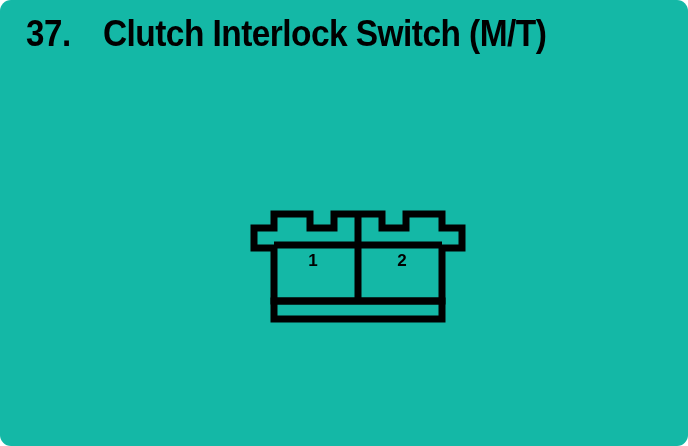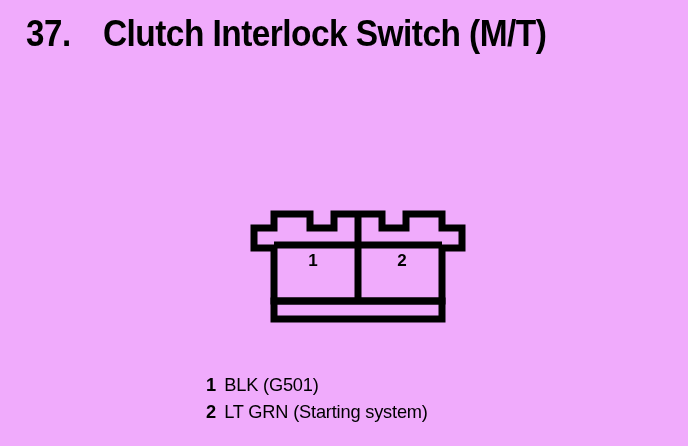--- a/index.html
+++ b/index.html
@@ -13,21 +13,22 @@
     height: 446px;
     overflow: hidden;
     font-family: "Liberation Sans", sans-serif;
     color: #000000;
     -webkit-font-smoothing: none;
   }
   .page {
     position: relative;
     width: 688px;
     height: 446px;
-    background: #f0abfc;
+    background: #14b8a6;
+    border-radius: 11px;
   }
 
   
   .header {
     position: absolute;
     left: 26px;
     top: 14px;
     width: 650px;
     height: 42px;
     display: flex;
@@ -160,22 +161,14 @@
 
       <line x1="122" y1="18" x2="122" y2="103" stroke="#000000" stroke-width="7"></line>
 
       <rect x="38" y="103" width="168" height="18" fill="none" stroke="#000000" stroke-width="7"></rect>
 
       <text class="cavity-number" x="77" y="68" text-anchor="middle">1</text>
       <text class="cavity-number" x="166" y="68" text-anchor="middle">2</text>
     </svg>
   </div>
 
-  <div class="legend">
-    <div class="legend-row">
-      <span class="legend-pin">1</span><span class="legend-desc">BLK (G501)</span>
-    </div>
-    <div class="legend-row">
-      <span class="legend-pin">2</span><span class="legend-desc">LT GRN (Starting system)</span>
-    </div>
-  </div>
 
 </div>
 
 </body></html>

